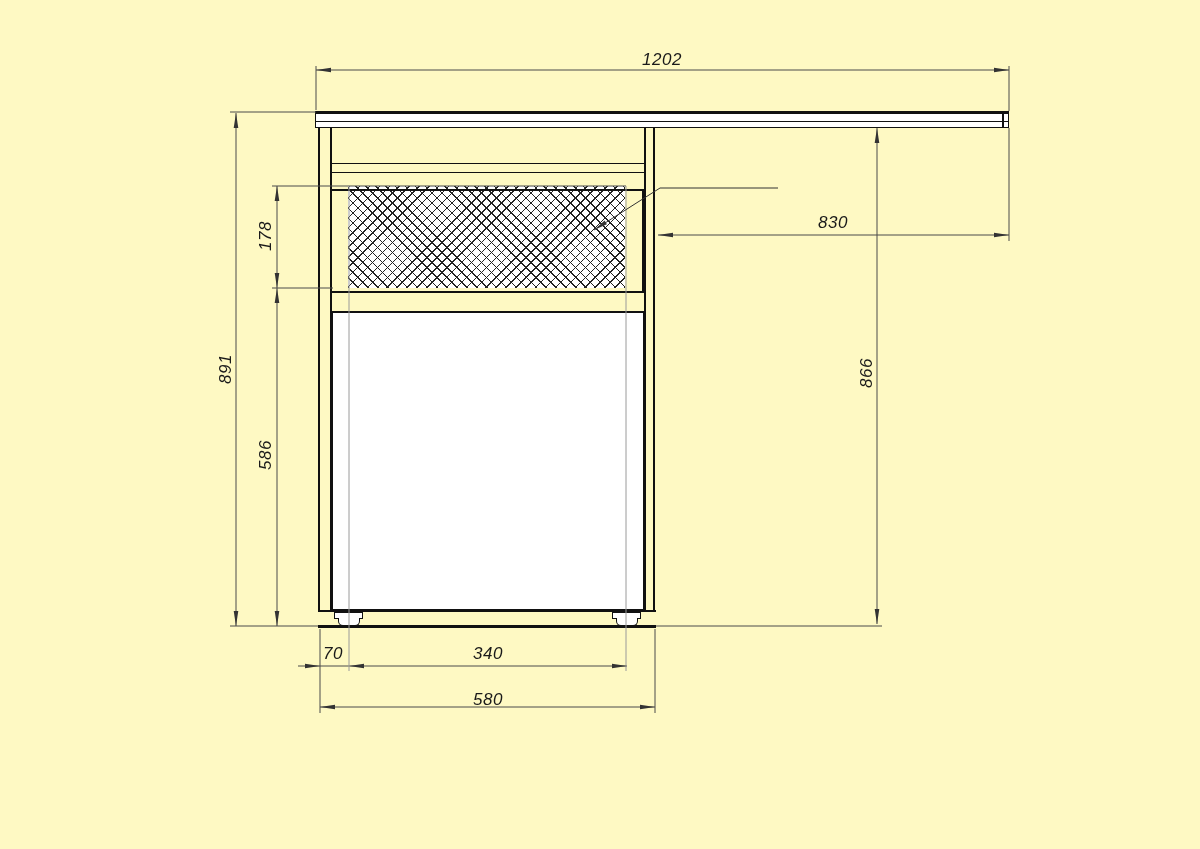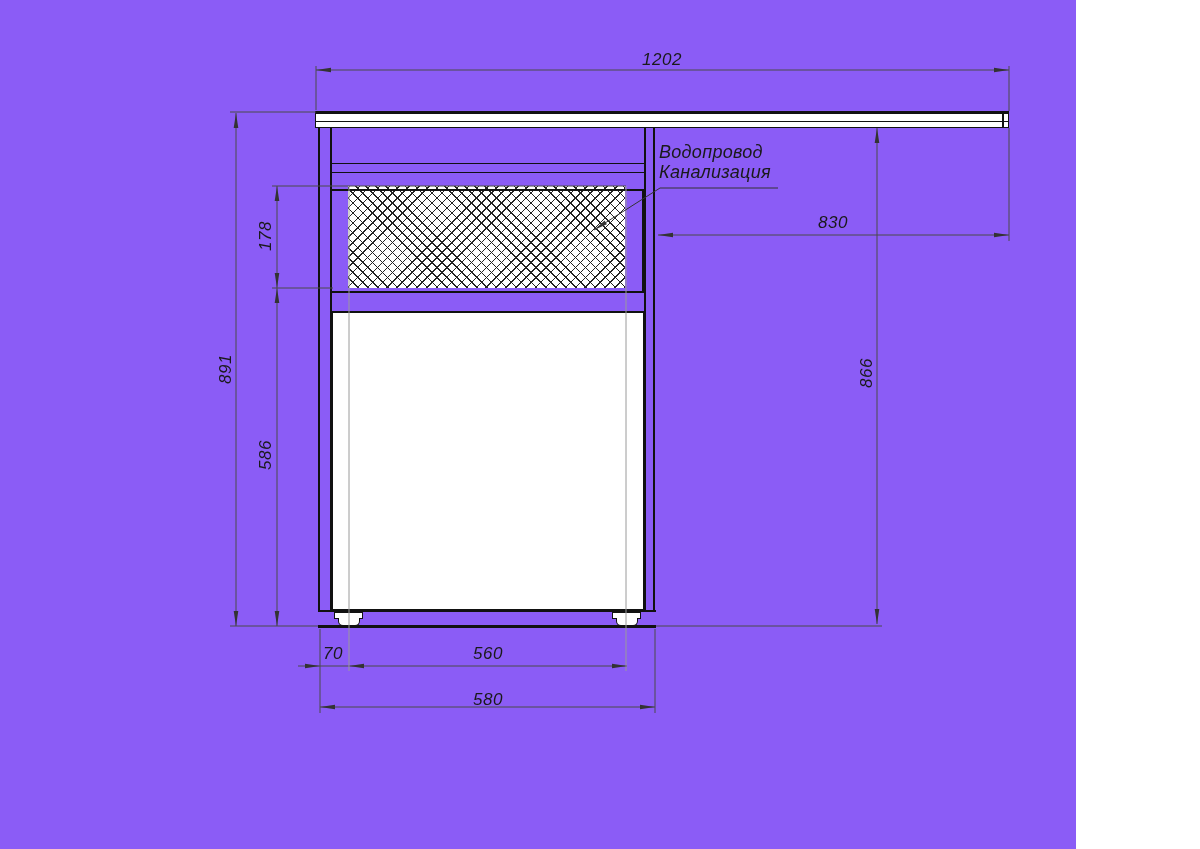--- a/index.html
+++ b/index.html
@@ -1,17 +1,17 @@
 <!DOCTYPE html>
 <html><head>
 <meta charset="utf-8">
 <style>
   html,body{margin:0;padding:0;background:#ffffff;}
   #canvas{
-    position:relative;width:1076px;height:849px;background:#8b5cf6;overflow:hidden;
+    position:relative;width:1200px;height:849px;background:#fef9c3;overflow:hidden;
     font-family:"Liberation Sans", sans-serif;
   }
   #canvas *{box-sizing:border-box;}
   .abs{position:absolute;}
   .vline{position:absolute;background:#111;width:2px;}
   .hline{position:absolute;background:#111;height:1.5px;}
   .dim{
     position:absolute;color:#1a1a1a;font-style:italic;font-size:17px;
     white-space:nowrap;transform:translate(-50%,-50%);letter-spacing:0.5px;
   }
@@ -117,22 +117,18 @@
   </svg>
 
   <div class="textlayer">
     <div class="dim" style="left:662px;top:60px;">1202</div>
     <div class="dim" style="left:833px;top:223px;">830</div>
     <div class="dim rot" style="left:226px;top:369px;">891</div>
     <div class="dim rot" style="left:266px;top:236px;">178</div>
     <div class="dim rot" style="left:266px;top:455px;">586</div>
     <div class="dim rot" style="left:867px;top:373px;">866</div>
     <div class="dim" style="left:333px;top:654px;">70</div>
-    <div class="dim" style="left:488px;top:654px;">560</div>
+    <div class="dim" style="left:488px;top:654px;">340</div>
     <div class="dim" style="left:488px;top:700px;font-style:italic;">580</div>
 
-    <div class="annotation" style="left:659px;top:143px;">
-      <div>Водопровод</div>
-      <div>Канализация</div>
-    </div>
   </div>
 
 </div>
 
 </body></html>

